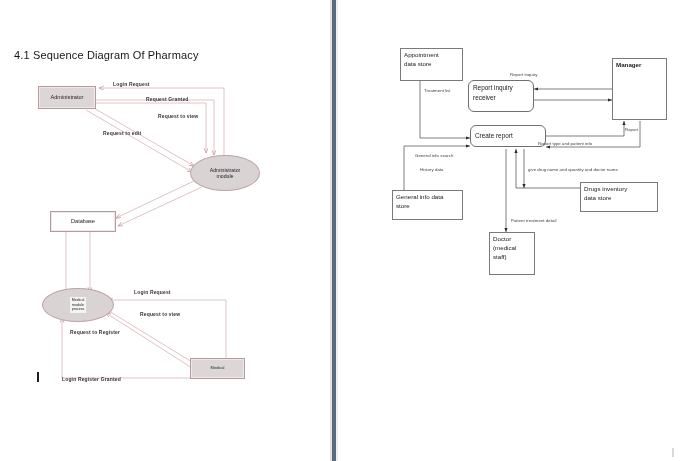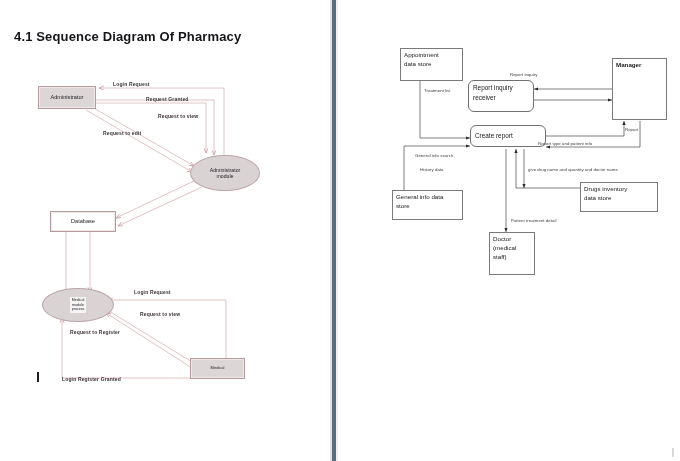--- a/index.html
+++ b/index.html
@@ -31,25 +31,26 @@
     position: absolute; left: 2px; top: 0; width: 4px; height: 100%;
     background: #5a6b80;
   }
   #gutter .band-light {
     position: absolute; left: 6px; top: 0; width: 2px; height: 100%;
     background: #eef0f3;
   }
   
   .heading {
     position: absolute;
-    font-size: 13px;
-    font-weight: bold;
+    font-size: 11px;
+    font-weight: normal;
     color: #16161a;
     letter-spacing: 0.15px;
     white-space: nowrap;
+    margin-top: 20px;
   }
   .lbl {
     position: absolute;
     font-size: 4.6px;
     color: #2b2b2b;
     white-space: nowrap;
     line-height: 1.25;
   }
   .lbl.seq {
     font-size: 5.0px;

